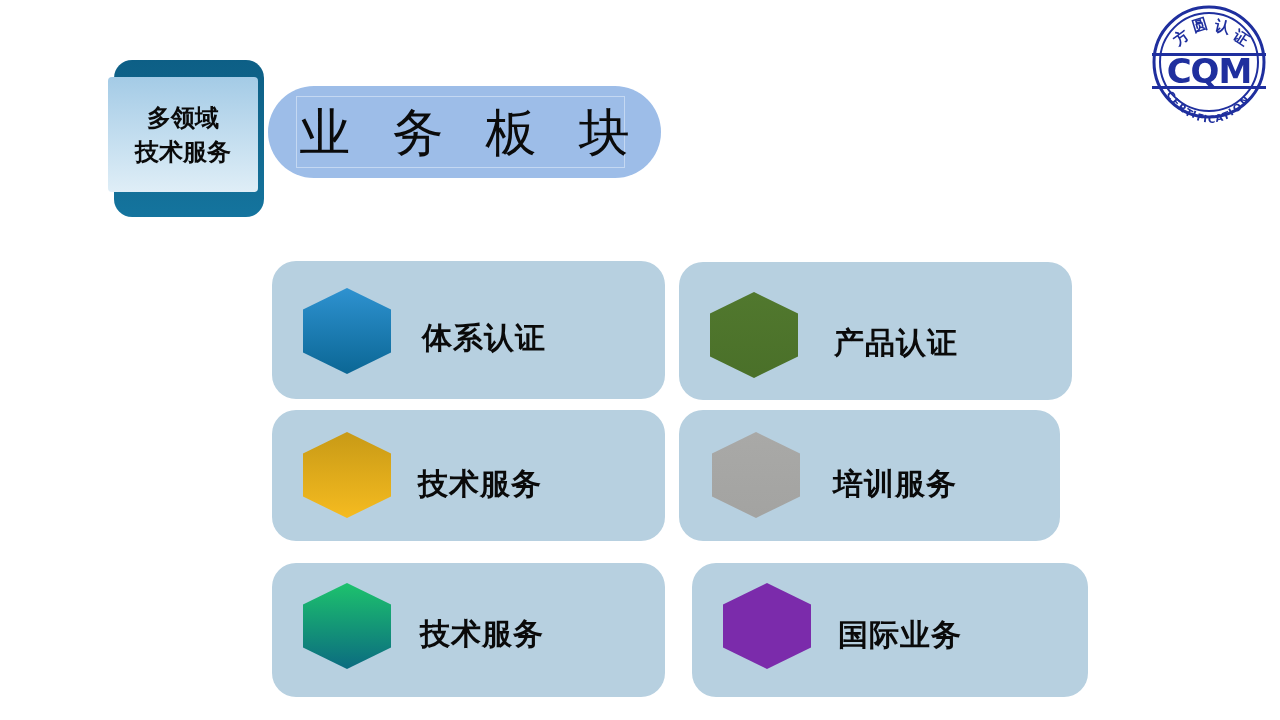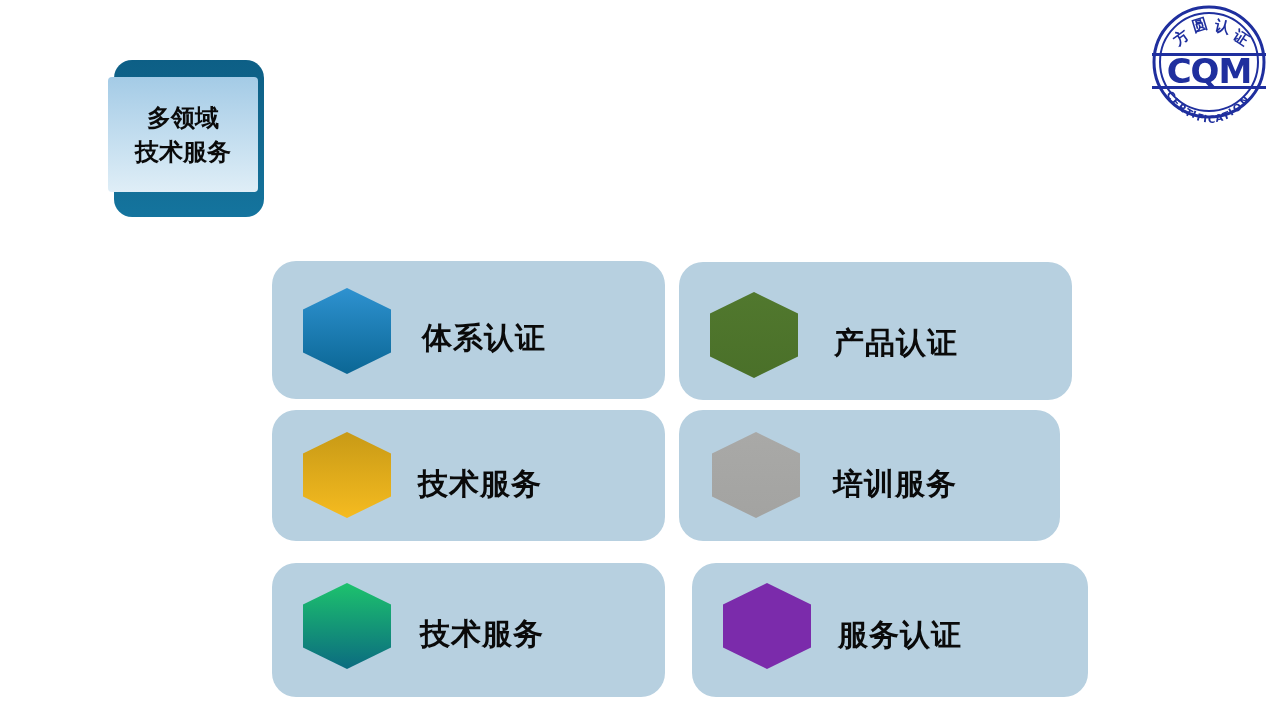--- a/index.html
+++ b/index.html
@@ -153,20 +153,24 @@
     font-family: "DejaVu Sans", "Liberation Sans", sans-serif;
   }
 </style>
 </head>
 <body>
 
 <div id="slide">
 
   <div class="header">
 
+    <div class="title-banner" style="background: rgb(157, 189, 232);">
+      <div class="title-inner-border" style="border-color: rgb(196, 216, 242);"></div>
+      <div class="title-text">业 务 板 块</div>
+    </div>
 
     <div class="badge">
       <div class="badge-back"></div>
       <div class="badge-front" style="background: linear-gradient(rgb(164, 203, 230) 0%, rgb(223, 238, 247) 100%);">
         <div class="badge-line">多领域</div>
         <div class="badge-line">技术服务</div>
       </div>
     </div>
   </div>
 
@@ -236,16 +240,16 @@
     <div class="card" style="left: 272px; top: 563px; width: 393px; height: 134px;"></div>
     <div class="hex-wrap" style="left: 303px; top: 583px;">
       <div class="hex" style="background: linear-gradient(rgb(29, 194, 109) 0%, rgb(11, 107, 128) 100%);"></div>
     </div>
     <div class="card-label" style="left: 420px; top: 614px;">技术服务</div>
 
     <div class="card" style="left: 692px; top: 563px; width: 396px; height: 134px;"></div>
     <div class="hex-wrap" style="left: 723px; top: 583px;">
       <div class="hex" style="background: linear-gradient(rgb(123, 43, 171) 0%, rgb(123, 43, 171) 100%);"></div>
     </div>
-    <div class="card-label" style="left: 838px; top: 615px;">服务认证</div>
+    <div class="card-label" style="left: 838px; top: 615px;">国际业务</div>
 
   </div>
 </div>
 
 </body></html>

